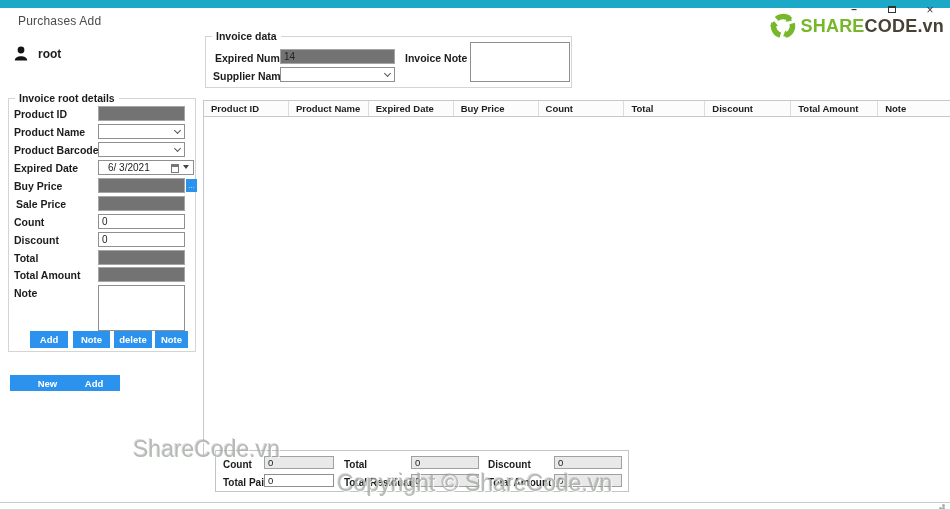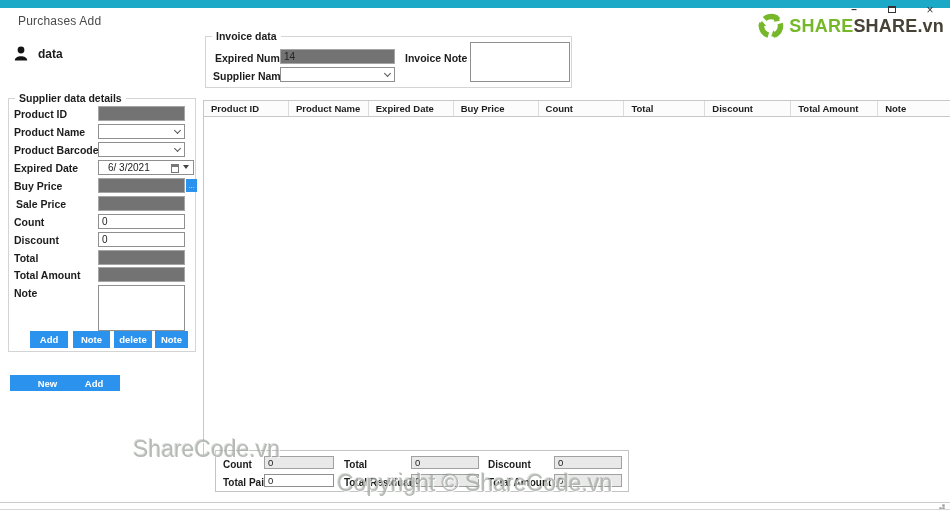--- a/index.html
+++ b/index.html
@@ -103,47 +103,47 @@
     <span class="wc wc-close">×</span>
   </div>
 
   <div class="brand">
     <svg width="28" height="28" viewBox="0 0 28 28">
       <circle cx="14" cy="14" r="9.5" fill="none" stroke="#76b82a" stroke-width="5.5" stroke-dasharray="15 5" transform="rotate(-15 14 14)"></circle>
       <path d="M14 1 l5 4 -5 4 z" fill="#76b82a" transform="rotate(30 14 14)"></path>
       <path d="M14 1 l5 4 -5 4 z" fill="#76b82a" transform="rotate(150 14 14)"></path>
       <path d="M14 1 l5 4 -5 4 z" fill="#76b82a" transform="rotate(270 14 14)"></path>
     </svg>
-    <span class="brand-text"><span class="brand-share">SHARE</span><span class="brand-code">SHARE.vn</span></span>
+    <span class="brand-text"><span class="brand-share">SHARE</span><span class="brand-code">CODE.vn</span></span>
   </div>
 
   <div class="win-title">Purchases Add</div>
 
   <div class="user-row">
     <svg width="14" height="15" viewBox="0 0 14 15">
       <circle cx="7" cy="4" r="3.4" fill="#141414"></circle>
       <path d="M0.8 14.5 C0.8 8.9 13.2 8.9 13.2 14.5 Z" fill="#141414"></path>
     </svg>
-    <span class="user-name">data</span>
+    <span class="user-name">root</span>
   </div>
 
   <div class="groupbox" style="left:205px; top:36px; width:367px; height:52px;">
     <span class="legend">Invoice data</span>
   </div>
   <span class="lbl" style="left:215px; top:52px;">Expired Num</span>
   <input class="tb ro" style="left: 280px; top: 49px; width: 115px;" value="14">
   <span class="lbl" style="left:405px; top:52px;">Invoice Note</span>
   <textarea class="tb" style="left: 470px; top: 42px; width: 100px; height: 40px;"></textarea>
   <span class="lbl" style="left:213px; top:70px;">Supplier Name</span>
   <div class="combo" style="left:280px; top:67px; width:115px;">
     <span class="chev"></span>
   </div>
 
   <div class="groupbox" style="left:8px; top:98px; width:188px; height:254px;">
-    <span class="legend">Supplier data details</span>
+    <span class="legend">Invoice root details</span>
   </div>
 
   <span class="lbl" style="left:14px; top:108px;">Product ID</span>
   <input class="tb ro" style="left: 98px; top: 106px; width: 87px;" value="">
 
   <span class="lbl" style="left:14px; top:126px;">Product Name</span>
   <div class="combo" style="left:98px; top:124px; width:87px;">
     <span class="chev"></span>
   </div>
 

